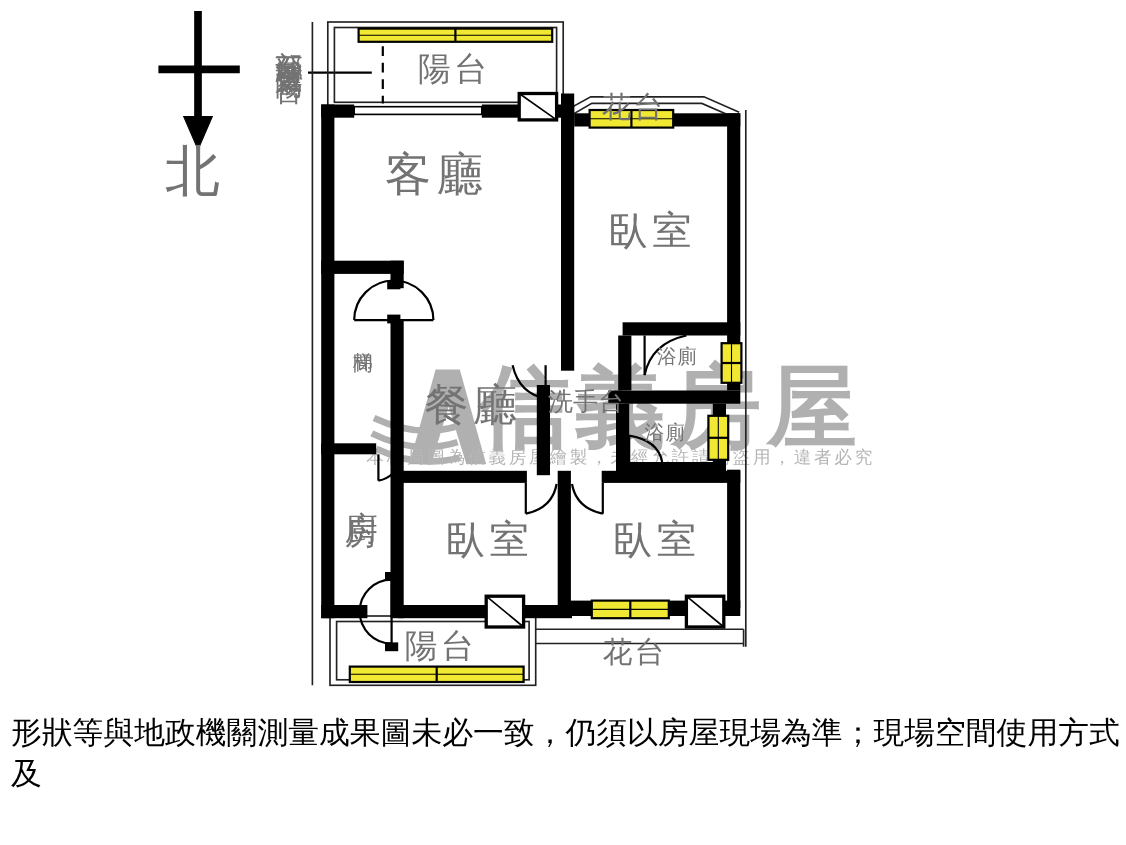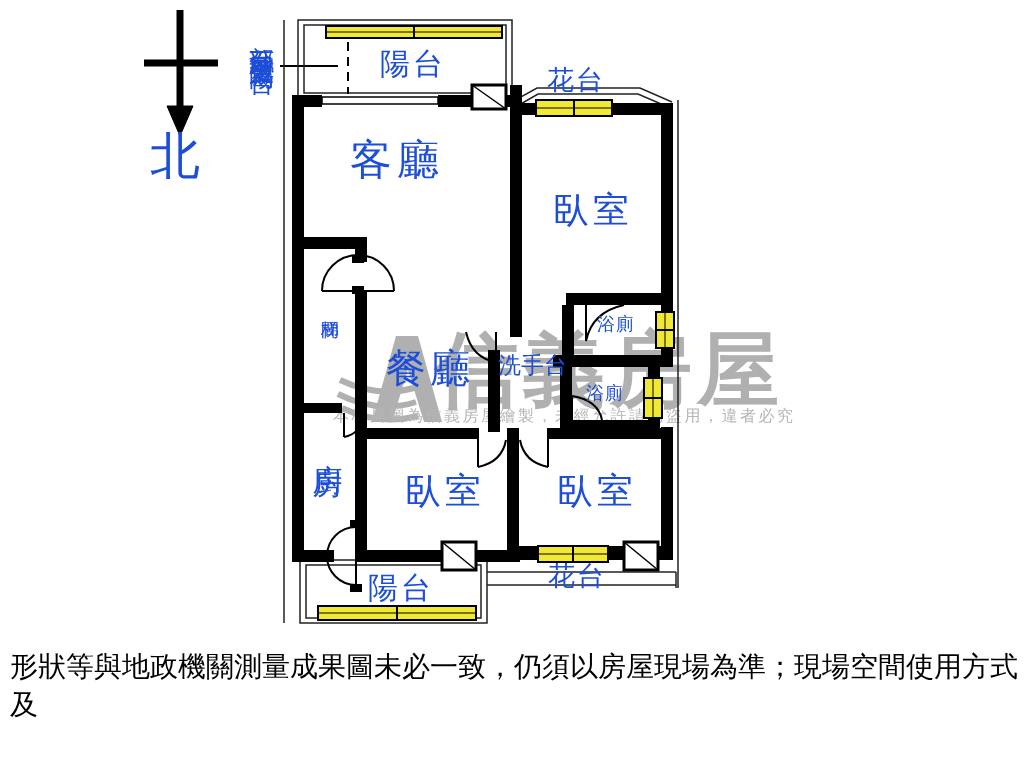--- a/index.html
+++ b/index.html
@@ -1,37 +1,37 @@
 <!DOCTYPE html>
 <html><head>
 <meta charset="utf-8">
 <style>
   html,body{margin:0;padding:0;background:#fff;}
   #canvas{position:relative;width:1024px;height:768px;background:#ffffff;overflow:hidden;
           font-family:"Liberation Serif", serif;}
   svg{position:absolute;left:0;top:0;}
-  .lbl{position:absolute;color:#1d4ed8;z-index:3;white-space:nowrap;line-height:1.05;
+  .lbl{position:absolute;color:#737373;z-index:3;white-space:nowrap;line-height:1.05;
        font-family:"Liberation Serif", serif;}
   .vtext{writing-mode:vertical-rl;text-orientation:upright;}
   #plan-svg{z-index:2;}
   #watermark-layer{position:absolute;left:0;top:0;width:1024px;height:768px;z-index:1;}
   .wm-brand{position:absolute;left:436px;top:316px;font-size:82px;font-weight:700;
             color:#b0b0b0;letter-spacing:5px;font-family:"Liberation Serif", serif;}
   .wm-notice{position:absolute;left:333px;top:406px;font-size:16px;color:#b6b6b6;
              letter-spacing:2.5px;font-family:"Liberation Sans", sans-serif;}
   #north-label{position:absolute;left:150px;top:130px;font-size:50px;}
   #annotation{position:absolute;left:248px;top:26px;font-size:25px;letter-spacing:3px;
               height:270px;z-index:3;}
   #disclaimer{position:absolute;left:10px;top:648px;width:1010px;font-size:28px;
               line-height:38px;color:#000;z-index:3;font-family:"Liberation Serif", serif;}
   .fs42{font-size:42px;letter-spacing:5px;}
   .fs40{font-size:40px;letter-spacing:4px;}
   .fs38{font-size:36px;letter-spacing:4px;}
   .fs30{font-size:30px;letter-spacing:3px;}
-  .fs27{font-size:27px;letter-spacing:2px;}
+  .fs27{font-size:27px;letter-spacing:2px;margin-top:17px;}
   .fs26{font-size:18px;letter-spacing:1px;}
   .fs24{font-size:23px;letter-spacing:0px;}
 </style>
 </head>
 <body>
 
 <div id="canvas">
 
   <div id="watermark-layer">
     <svg width="120" height="115" style="left:334px;top:322px;">

